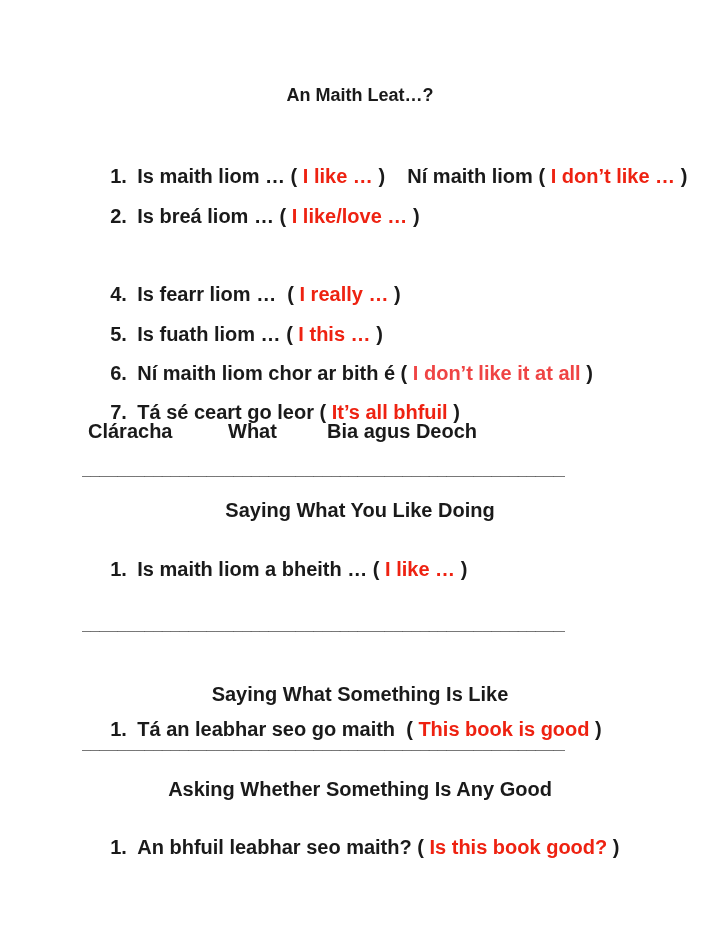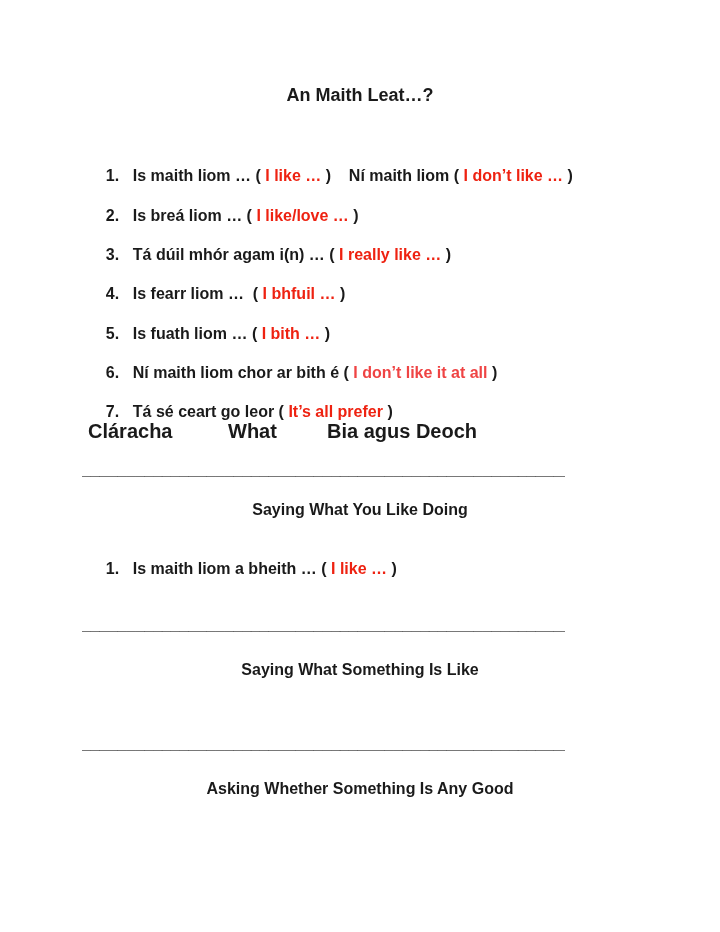--- a/index.html
+++ b/index.html
@@ -8,21 +8,21 @@
     width: 720px;
     height: 932px;
     background: #ffffff;
     font-family: "Liberation Sans", sans-serif;
     font-weight: 700;
     color: #1a1a1a;
     overflow: hidden;
   }
   .line {
     position: absolute;
-    font-size: 16px;
+    font-size: 20px;
     line-height: 20px;
     white-space: pre;
   }
   .centered {
     left: 0;
     width: 720px;
     text-align: center;
   }
   .title-size {
     font-size: 18px;
@@ -56,48 +56,51 @@
 <div class="page">
 
   <div class="line centered title-size" style="top:84px">An Maith Leat…?</div>
 
   <div class="line item" style="top:146px">
     <span class="num">1.</span><span><span>Is maith liom … ( </span><span style="color: rgb(238, 34, 17);">I like … </span><span>)    Ní maith liom ( </span><span style="color: rgb(238, 34, 17);">I don’t like … </span><span>)</span></span>
   </div>
   <div class="line item" style="top:186px">
     <span class="num">2.</span><span><span>Is breá liom … ( </span><span style="color: rgb(238, 34, 17); text-align: right;">I like/love … </span><span>)</span></span>
   </div>
-  <div class="line item" style="top:225px">
-    <span class="num">3.</span><span><span>Tá dúil mhór agam i(n) … ( </span><span style="color: rgb(238, 34, 17);">I really like … </span><span>)</span></span>
-  </div>
   <div class="line item" style="top:264px">
-    <span class="num">4.</span><span><span>Is fearr liom …  ( </span><span style="color: rgb(238, 34, 17);">I bhfuil … </span><span>)</span></span>
+    <span class="num">4.</span><span><span>Is fearr liom …  ( </span><span style="color: rgb(238, 34, 17);">I really … </span><span>)</span></span>
   </div>
   <div class="line item" style="top:304px">
-    <span class="num">5.</span><span><span>Is fuath liom … ( </span><span style="color: rgb(238, 34, 17);">I bith … </span><span>)</span></span>
+    <span class="num">5.</span><span><span>Is fuath liom … ( </span><span style="color: rgb(238, 34, 17);">I this … </span><span>)</span></span>
   </div>
   <div class="line item" style="top:343px">
     <span class="num">6.</span><span><span>Ní maith liom chor ar bith é ( </span><span style="color: #ef4444;">I don’t like it at all </span><span>)</span></span>
   </div>
   <div class="line item" style="top:382px">
-    <span class="num">7.</span><span><span>Tá sé ceart go leor ( </span><span style="color: rgb(238, 34, 17);">It’s all prefer </span><span>)</span></span>
+    <span class="num">7.</span><span><span>Tá sé ceart go leor ( </span><span style="color: rgb(238, 34, 17);">It’s all bhfuil </span><span>)</span></span>
   </div>
 
   <div class="cat" style="top:421px;left:88px">Cláracha</div>
   <div class="cat" style="top:421px;left:228px">What</div>
   <div class="cat" style="top:421px;left:327px">Bia agus Deoch</div>
 
   <div class="sep" style="top:460px">________________________________________________________________</div>
 
   <div class="line centered" style="top:500px">Saying What You Like Doing</div>
   <div class="line item" style="top:539px">
     <span class="num">1.</span><span><span>Is maith liom a bheith … ( </span><span style="color: rgb(238, 34, 17);">I like … </span><span>)</span></span>
   </div>
 
   <div class="sep" style="top:615px">________________________________________________________________</div>
 
-  <div class="line centered" style="top:660px">Saying What Something Is Like</div>
+  <div class="line centered" style="top:684px">Saying What Something Is Like</div>
+  <div class="line item" style="top:699px">
+    <span class="num">1.</span><span><span>Tá an leabhar seo go maith  ( </span><span style="color: rgb(238, 34, 17);">This book is good </span><span>)</span></span>
+  </div>
 
   <div class="sep" style="top:734px">________________________________________________________________</div>
 
   <div class="line centered" style="top:779px">Asking Whether Something Is Any Good</div>
+  <div class="line item" style="top:817px">
+    <span class="num">1.</span><span><span>An bhfuil leabhar seo maith? ( </span><span style="color: rgb(238, 34, 17);">Is this book good? </span><span>)</span></span>
+  </div>
 
 </div>
 
 </body></html>

